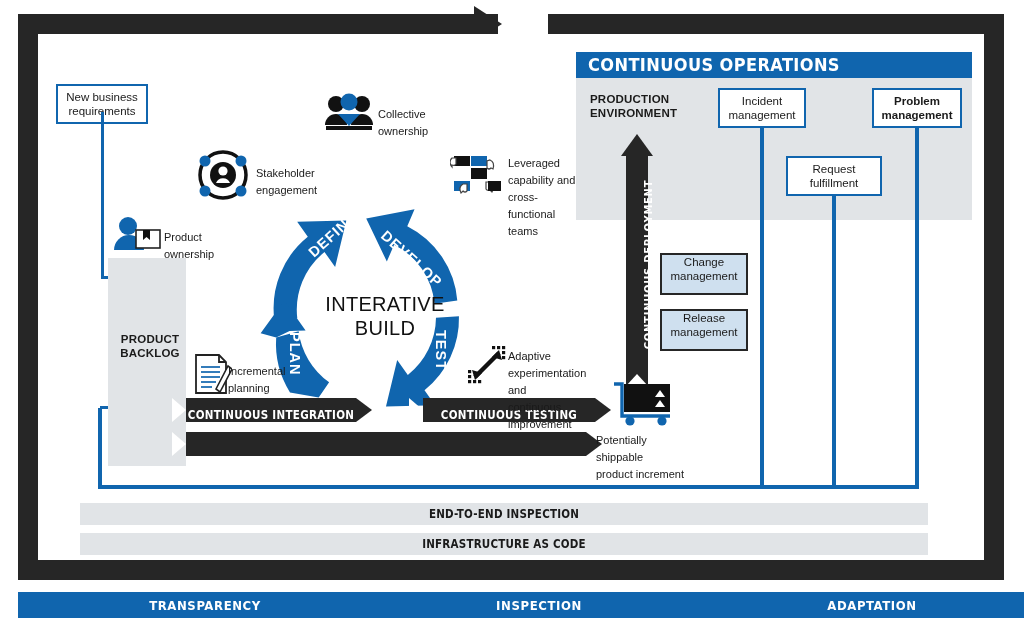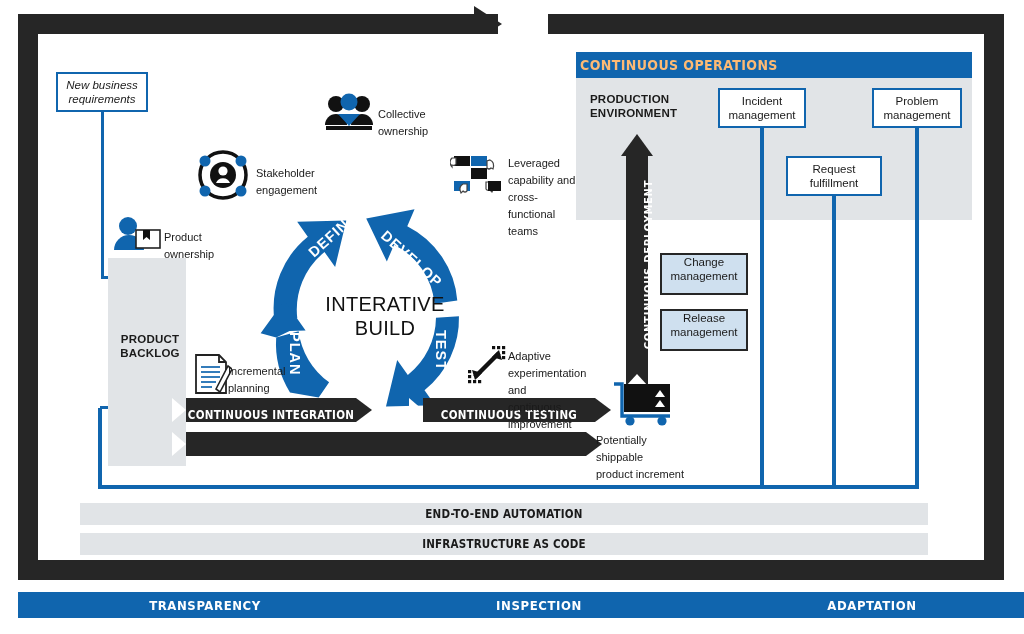--- a/index.html
+++ b/index.html
@@ -20,38 +20,38 @@
       border-left:28px solid #262626;}
   
   #top-right-bar{left:548px;top:14px;width:456px;height:20px;background:#262626;}
 
   
   #canvas{left:38px;top:34px;width:946px;height:526px;background:#ffffff;}
 
   
   #ops-panel{left:576px;top:52px;width:396px;height:168px;background:#e1e4e7;}
   #ops-header{left:576px;top:52px;width:396px;height:26px;background:#1065AE;}
-  #ops-header span{color:#fdba74;font-weight:bold;font-size:14px;letter-spacing:.4px;
-      line-height:26px;padding-left:4px;display:block;
+  #ops-header span{color:#ffffff;font-weight:bold;font-size:18px;letter-spacing:.4px;
+      line-height:26px;padding-left:12px;display:block;
       font-family:"DejaVu Sans Condensed","Liberation Sans",sans-serif;}
   #prod-env{left:590px;top:92px;width:120px;font-weight:bold;font-size:11.5px;
       color:#1a1a1a;line-height:14px;letter-spacing:.2px;}
 
   
   #backlog-col{left:108px;top:258px;width:78px;height:208px;background:#e1e4e7;}
   #backlog-label{left:114px;top:332px;width:72px;text-align:center;
       font-weight:bold;font-size:11.5px;color:#1a1a1a;line-height:14px;letter-spacing:.2px;}
 
   
   .bluebox{border:2px solid #1065AE;background:#fff;box-sizing:border-box;
       display:flex;align-items:center;justify-content:center;text-align:center;
       font-size:11.5px;color:#1a1a1a;line-height:14px;}
-  #box-newbiz   {left:56px; top:72px;  width:92px;  height:40px;font-style:italic;}
+  #box-newbiz   {left:56px; top:84px;  width:92px;  height:40px;}
   #box-incident {left:718px;top:88px;  width:88px;  height:40px;}
-  #box-problem  {left:872px;top:88px;  width:90px;  height:40px;}
+  #box-problem  {left:872px;top:88px;  width:90px;  height:40px;font-weight:bold;}
   #box-request  {left:786px;top:156px; width:96px;  height:40px;}
 
   
   .bl{background:#1065AE;}
   #ln-newbiz-v  {left:101px;top:112px;width:3px;height:167px;}
   #ln-newbiz-h  {left:101px;top:276px;width:22px;height:3px;}
   #ln-newbiz-head{left:119px;top:270px;width:0;height:0;
       border-top:7px solid transparent;border-bottom:7px solid transparent;
       border-left:12px solid #1065AE;}
 
@@ -327,21 +327,21 @@
   </g>
   <path d="M2,2 L10,2 L10,34 L58,34" fill="none" stroke="#1065AE" stroke-width="3.4"></path>
   <circle cx="18" cy="39" r="4.6" fill="#1065AE"></circle>
   <circle cx="50" cy="39" r="4.6" fill="#1065AE"></circle>
 </svg>
 <div class="abs cap" id="cap-shippable">
   Potentially shippable<br>product increment
 </div>
 
 <div class="abs greybar" id="bar-e2e">
-  <span>END-TO-END AUTOMATION</span>
+  <span>END-TO-END INSPECTION</span>
 </div>
 <div class="abs greybar" id="bar-iac">
   <span>INFRASTRUCTURE AS CODE</span>
 </div>
 
 <div class="abs pillar" id="pillar-0">
   <span>TRANSPARENCY</span>
 </div>
 <div class="abs pillar" id="pillar-1">
   <span>INSPECTION</span>

